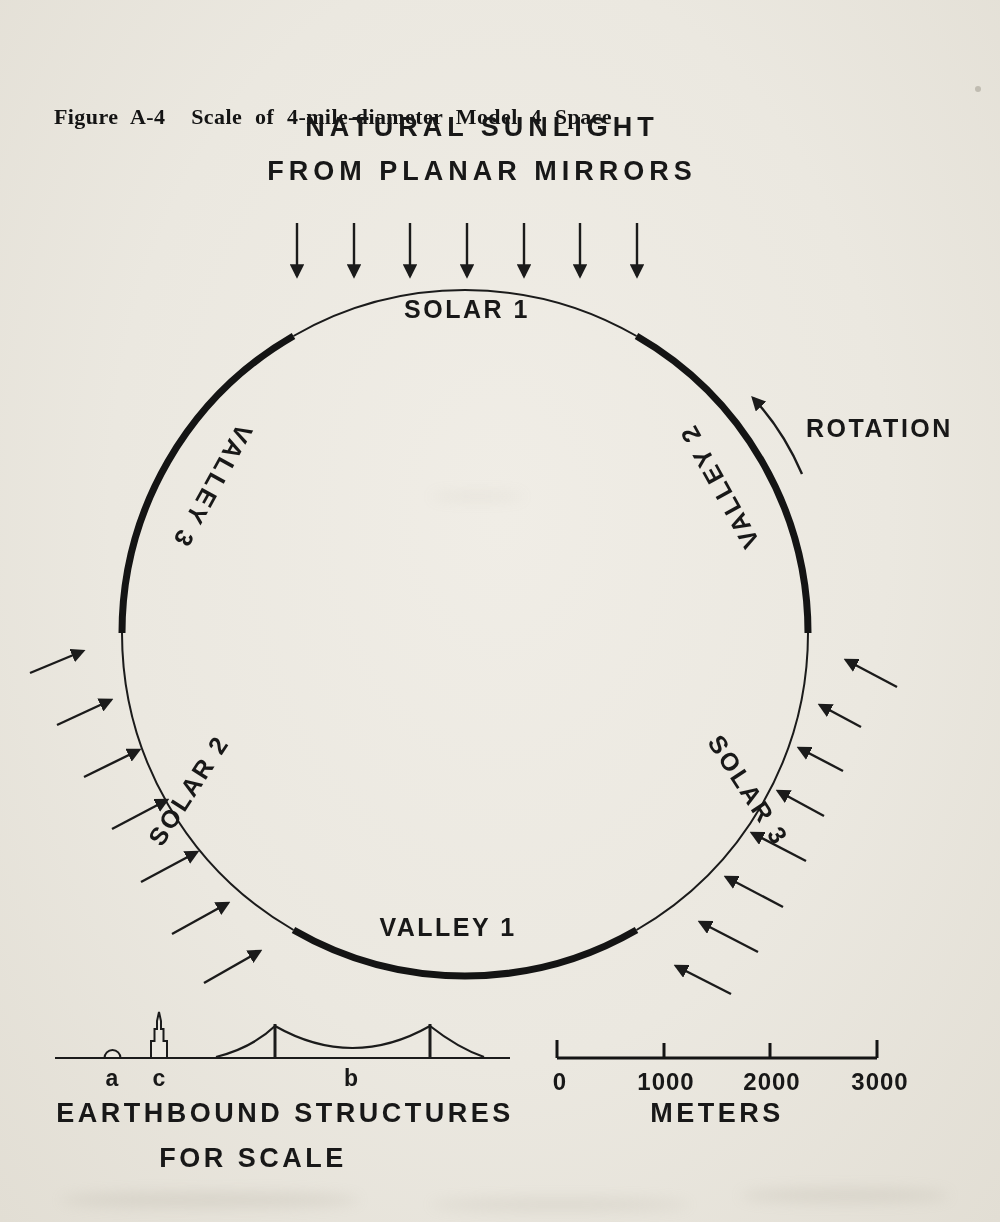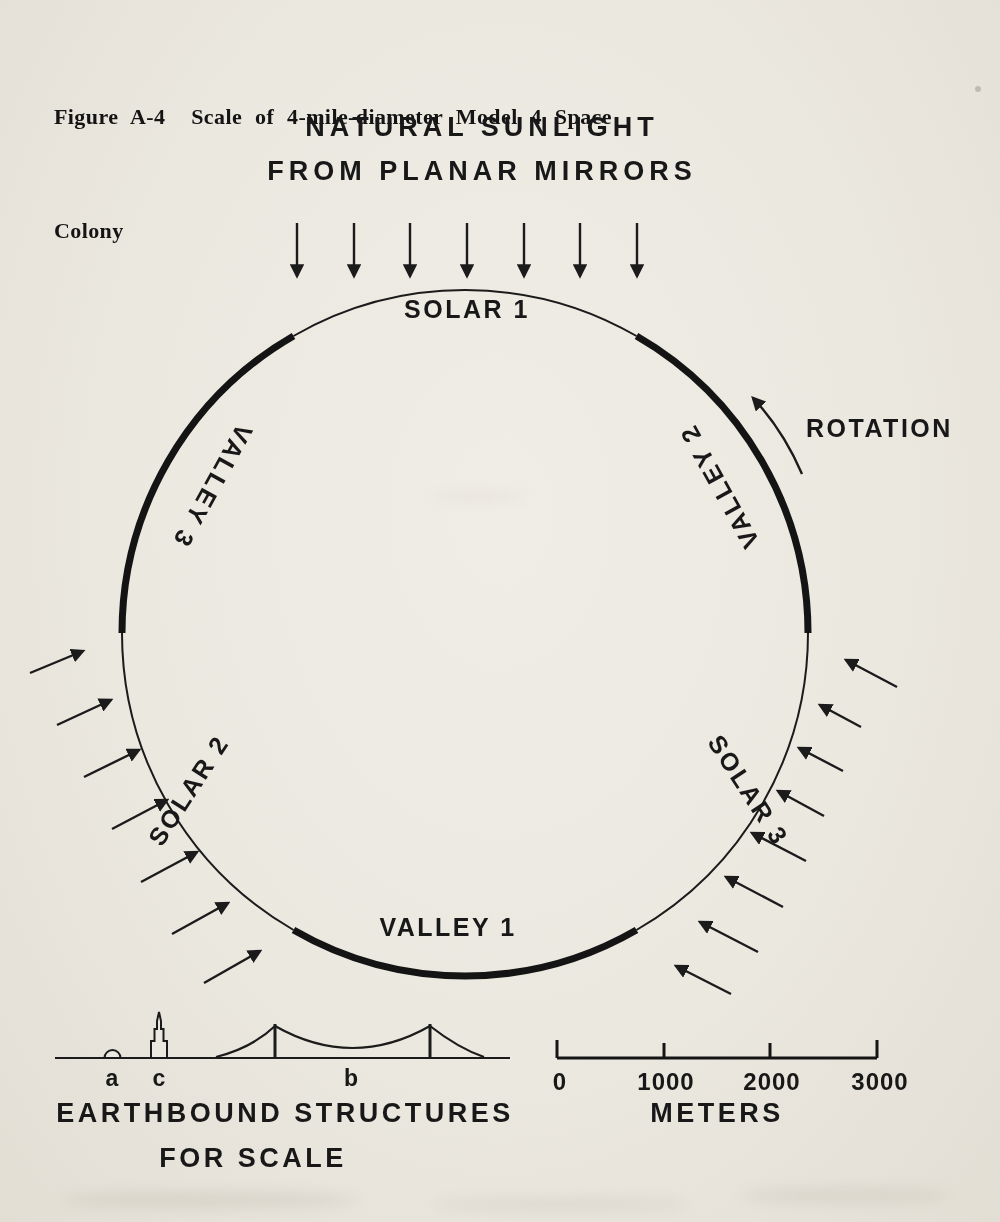--- a/index.html
+++ b/index.html
@@ -33,21 +33,20 @@
 
 <div class="page">
 
   <div class="smudge" style="left:430px;top:492px;width:95px;height:9px;opacity:.12;"></div>
   <div class="smudge" style="left:60px;top:1192px;width:300px;height:16px;opacity:.22;"></div>
   <div class="smudge" style="left:430px;top:1198px;width:260px;height:13px;opacity:.18;"></div>
   <div class="smudge" style="left:740px;top:1188px;width:210px;height:15px;opacity:.20;"></div>
 
   <div class="figure-title">
     <div>Figure A-4  Scale of 4-mile-diameter Model 4 Space</div>
-    <div>Colony</div>
   </div>
 
   <svg class="diagram" width="1000" height="1222" viewBox="0 0 1000 1222">
     <defs>
       <marker id="ah" viewBox="0 0 8 8" refX="6.5" refY="4" markerWidth="6" markerHeight="6" orient="auto-start-reverse">
         <path d="M0,0 L8,4 L0,8 z" fill="#1b1b1b"></path>
       </marker>
     </defs>
 
     <circle cx="978" cy="89" r="3" fill="#9a958a" opacity="0.5"></circle>

